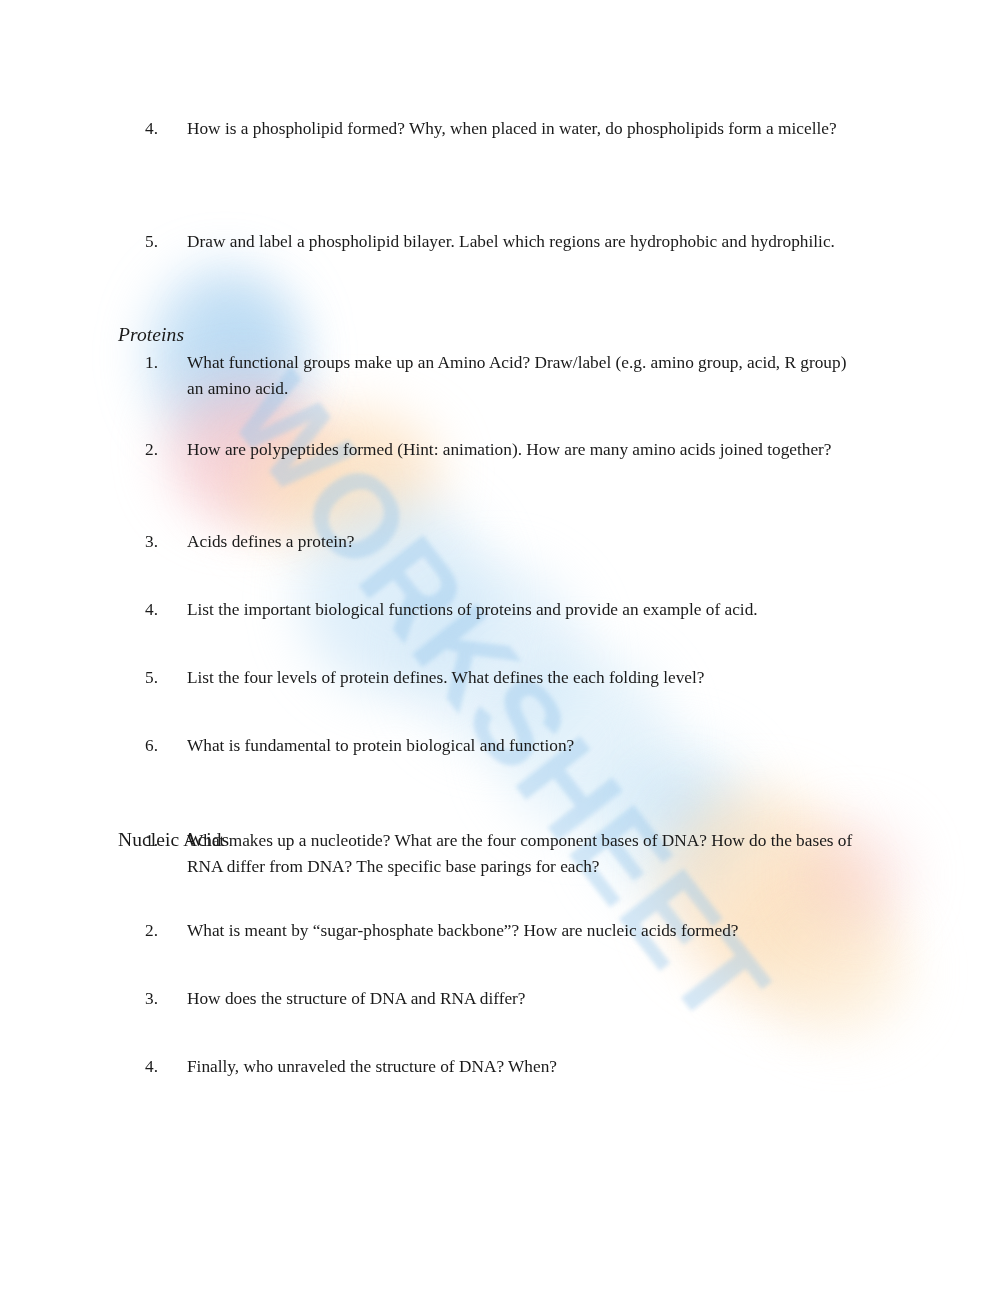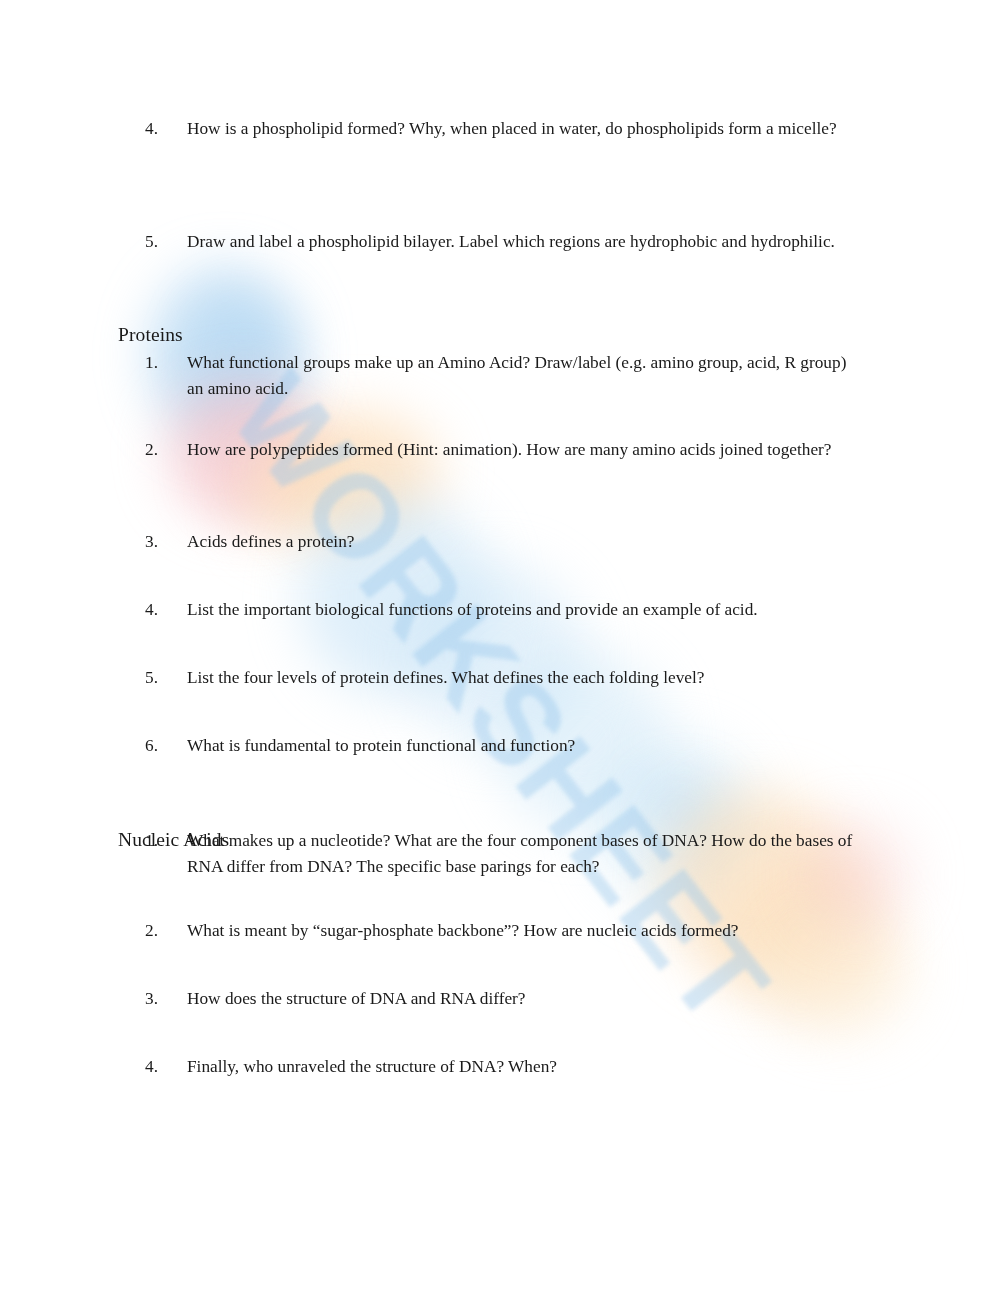--- a/index.html
+++ b/index.html
@@ -134,21 +134,21 @@
 
   <div id="content">
       <div class="q-block" style="top: 116px;">
         <span class="num">4.</span>
         <div class="body">How is a phospholipid formed? Why, when placed in water, do phospholipids form a micelle?</div>
       </div>
       <div class="q-block" style="top: 229px;">
         <span class="num">5.</span>
         <div class="body">Draw and label a phospholipid bilayer. Label which regions are hydrophobic and hydrophilic.</div>
       </div>
-      <div class="section-heading" style="top: 323px;">Proteins</div>
+      <div class="section-heading" style="top: 323px; font-style: italic;">Proteins</div>
       <div class="q-block" style="top: 350px;">
         <span class="num">1.</span>
         <div class="body">What functional groups make up an Amino Acid? Draw/label (e.g. amino group, acid, R group) an amino acid.</div>
       </div>
       <div class="q-block" style="top: 437px;">
         <span class="num">2.</span>
         <div class="body">How are polypeptides formed (Hint: animation). How are many amino acids joined together?</div>
       </div>
       <div class="q-block" style="top: 529px;">
         <span class="num">3.</span>
@@ -157,21 +157,21 @@
       <div class="q-block" style="top: 597px;">
         <span class="num">4.</span>
         <div class="body">List the important biological functions of proteins and provide an example of acid.</div>
       </div>
       <div class="q-block" style="top: 665px;">
         <span class="num">5.</span>
         <div class="body">List the four levels of protein defines. What defines the each folding level?</div>
       </div>
       <div class="q-block" style="top: 733px;">
         <span class="num">6.</span>
-        <div class="body">What is fundamental to protein functional and function?</div>
+        <div class="body">What is fundamental to protein biological and function?</div>
       </div>
       <div class="section-heading" style="top: 828px;">Nucleic Acids</div>
       <div class="q-block" style="top: 828px;">
         <span class="num">1.</span>
         <div class="body">What makes up a nucleotide? What are the four component bases of DNA? How do the bases of RNA differ from DNA? The specific base parings for each?</div>
       </div>
       <div class="q-block" style="top: 918px;">
         <span class="num">2.</span>
         <div class="body">What is meant by “sugar-phosphate backbone”? How are nucleic acids formed?</div>
       </div>

